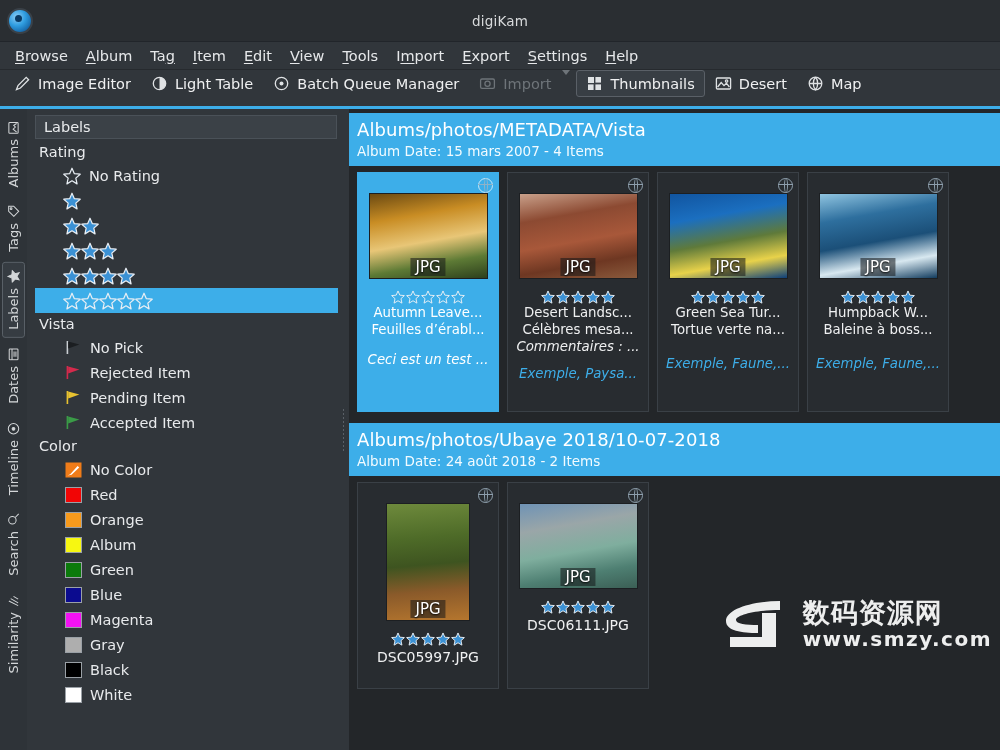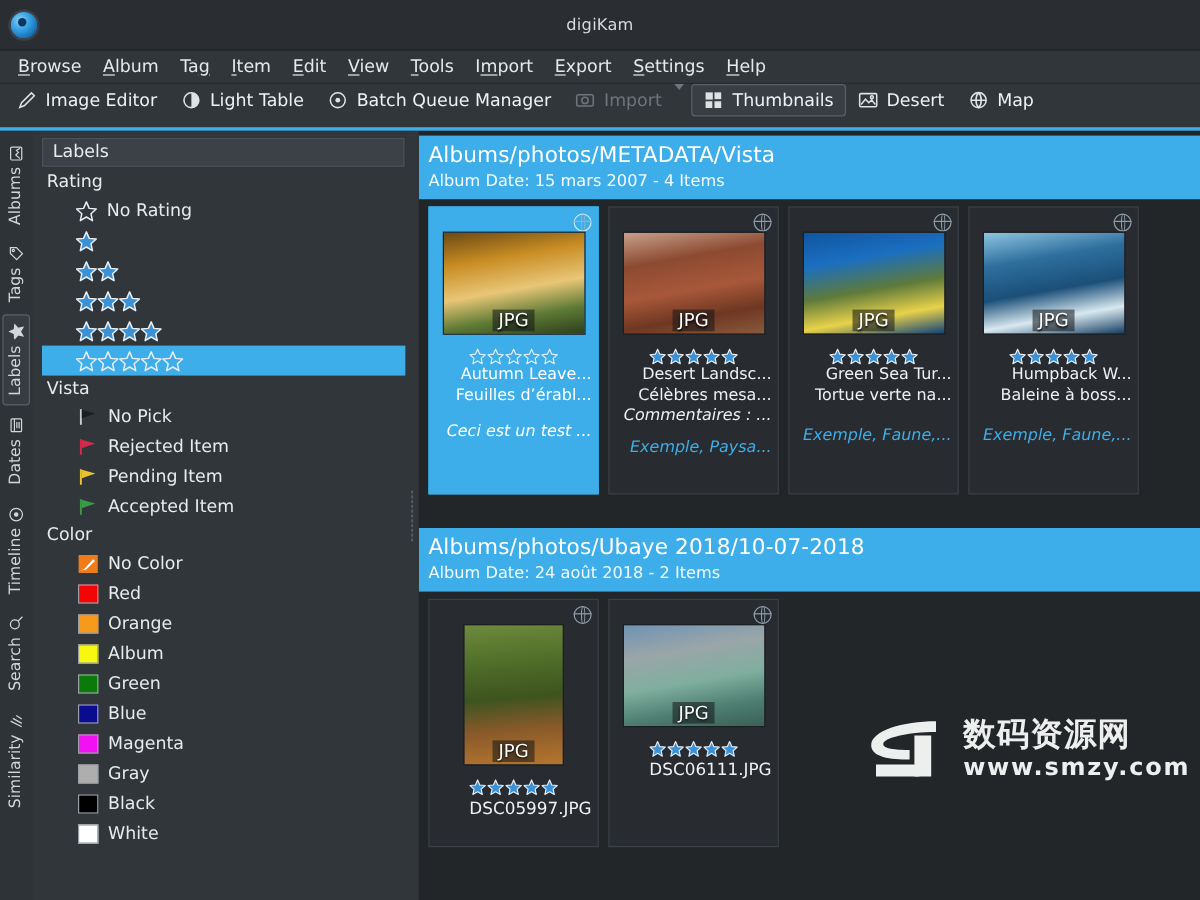--- a/index.html
+++ b/index.html
@@ -132,21 +132,21 @@
     background: #3daee9; color: #ffffff;
     padding: 6px 0 7px 8px; margin: 4px 0 0 0;
   }
   .album-title { font-size: 18px; font-weight: 400; letter-spacing: .1px; }
   .album-sub { font-size: 13.5px; margin-top: 3px; color: #f2fbff; }
 
   .grid { display: flex; flex-wrap: wrap; padding: 6px 0 0 8px; gap: 0; }
   .cell {
     width: 142px; min-height: 240px;
     border: 1px solid #3a4046;
-    margin: 0 8px 24px 0;
+    margin: 0 8px 7px 0;
     background: #282c30;
     display: flex; flex-direction: column; align-items: center;
     padding: 6px 5px 22px 5px; position: relative;
   }
   .cell.sel { background: #3daee9; border-color: #3daee9; }
   .cell.short { min-height: 160px; }
   .globe {
     position: absolute; right: 5px; top: 5px;
     width: 15px; height: 15px; border-radius: 50%;
     border: 1.5px solid #9fb3c2; opacity: .85;
@@ -169,21 +169,21 @@
   .thumb.p { width: 84px; height: 118px; }
   .jpgtag {
     position: absolute; left: 50%; bottom: 2px; transform: translateX(-50%);
     background: rgba(20,22,24,.55); color: #fff;
     font-size: 15px; padding: 0 5px; line-height: 1.2;
     text-shadow: 0 1px 2px #000;
   }
   .stars { display: flex; gap: 1px; margin-top: 11px; height: 14px; }
   .cap {
     font-size: 13.3px; color: #eff0f1; line-height: 1.22;
-    width: 100%; text-align: right; white-space: nowrap;
+    width: 100%; text-align: center; white-space: nowrap;
     overflow: hidden; margin-top: 1px;
   }
   .cap.it { font-style: italic; }
   .cap.tags { color: #3daee9; font-style: italic; margin-top: 10px; }
   .cell.sel .cap, .cell.sel .cap.tags { color: #ffffff; }
   .cap.fname { font-size: 14px; margin-top: 3px; }
 
   
   .st { display: block; }
 

